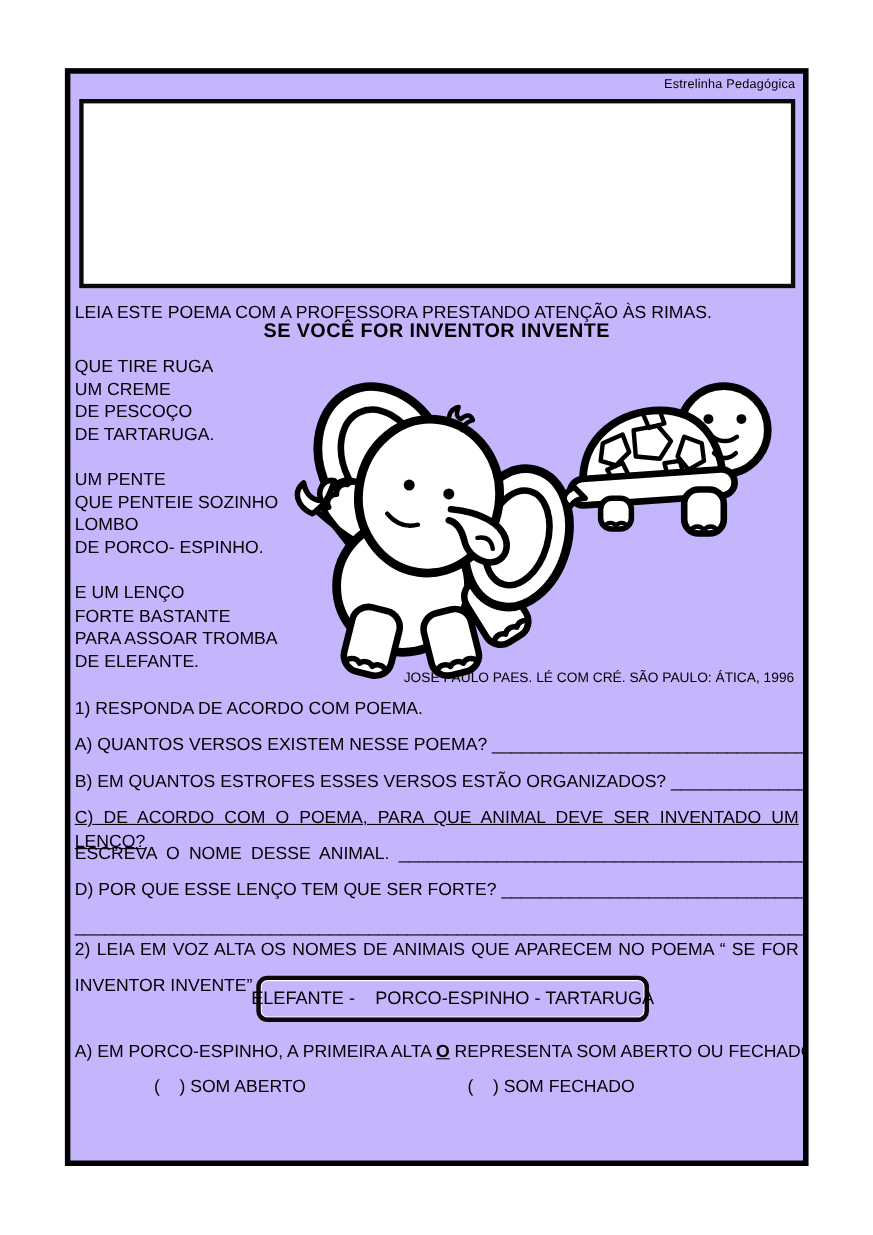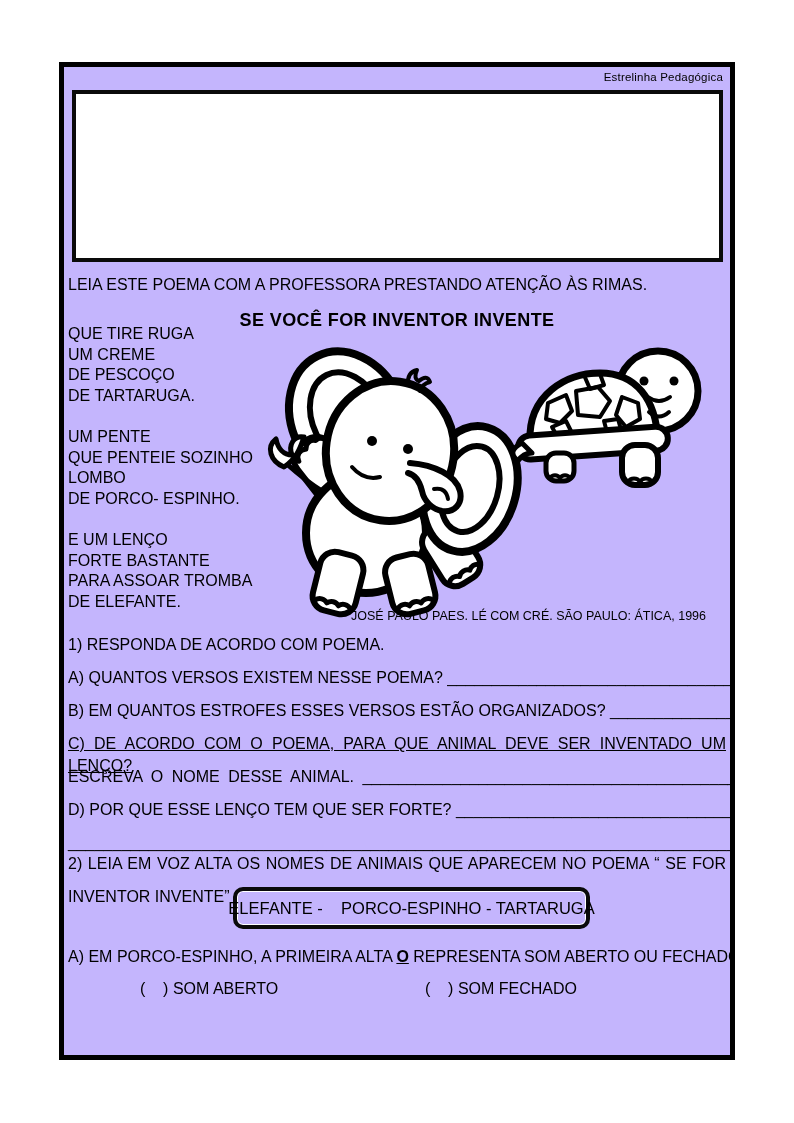--- a/index.html
+++ b/index.html
@@ -15,30 +15,30 @@
     position:absolute;top:4px;right:7px;font-size:11.5px;letter-spacing:.2px;
   }
   .name-box{
     position:absolute;left:8px;top:23px;width:643px;height:164px;
     border:4px solid #0a0a0a;background:#fff;
   }
   .instruction{
     position:absolute;left:4px;top:209px;width:658px;font-size:16px;white-space:nowrap;
   }
   .poem-title{
-    position:absolute;left:0;top:243px;width:666px;text-align:center;
+    position:absolute;left:0;top:223px;width:666px;text-align:center;
     font-size:18px;font-weight:bold;letter-spacing:.4px;
   }
   .poem{
     position:absolute;left:4px;top:257px;width:260px;font-size:16px;line-height:20.5px;
   }
   .stanza{margin:0 0 21px 0;}
   .illustration{position:absolute;}
   .attribution{
-    position:absolute;right:24px;top:542px;font-size:12.5px;white-space:nowrap;text-align:center;
+    position:absolute;right:8px;top:542px;font-size:12.5px;white-space:nowrap;text-align:center;
   }
   .qblock{position:absolute;left:4px;width:658px;font-size:16px;}
   .qline{height:33px;line-height:22px;white-space:nowrap;overflow:visible;}
   .jl{text-align:justify;text-align-last:justify;white-space:normal;text-decoration:underline;}
   .ws{word-spacing:4px;}
   .q2l1{position:absolute;left:4px;top:788px;width:658px;font-size:16px;
         text-align:justify;text-align-last:justify;}
   .q2l2{position:absolute;left:4px;top:821px;font-size:16px;white-space:nowrap;}
   .animal-box{
     position:absolute;left:169px;top:820px;width:349px;height:34px;

